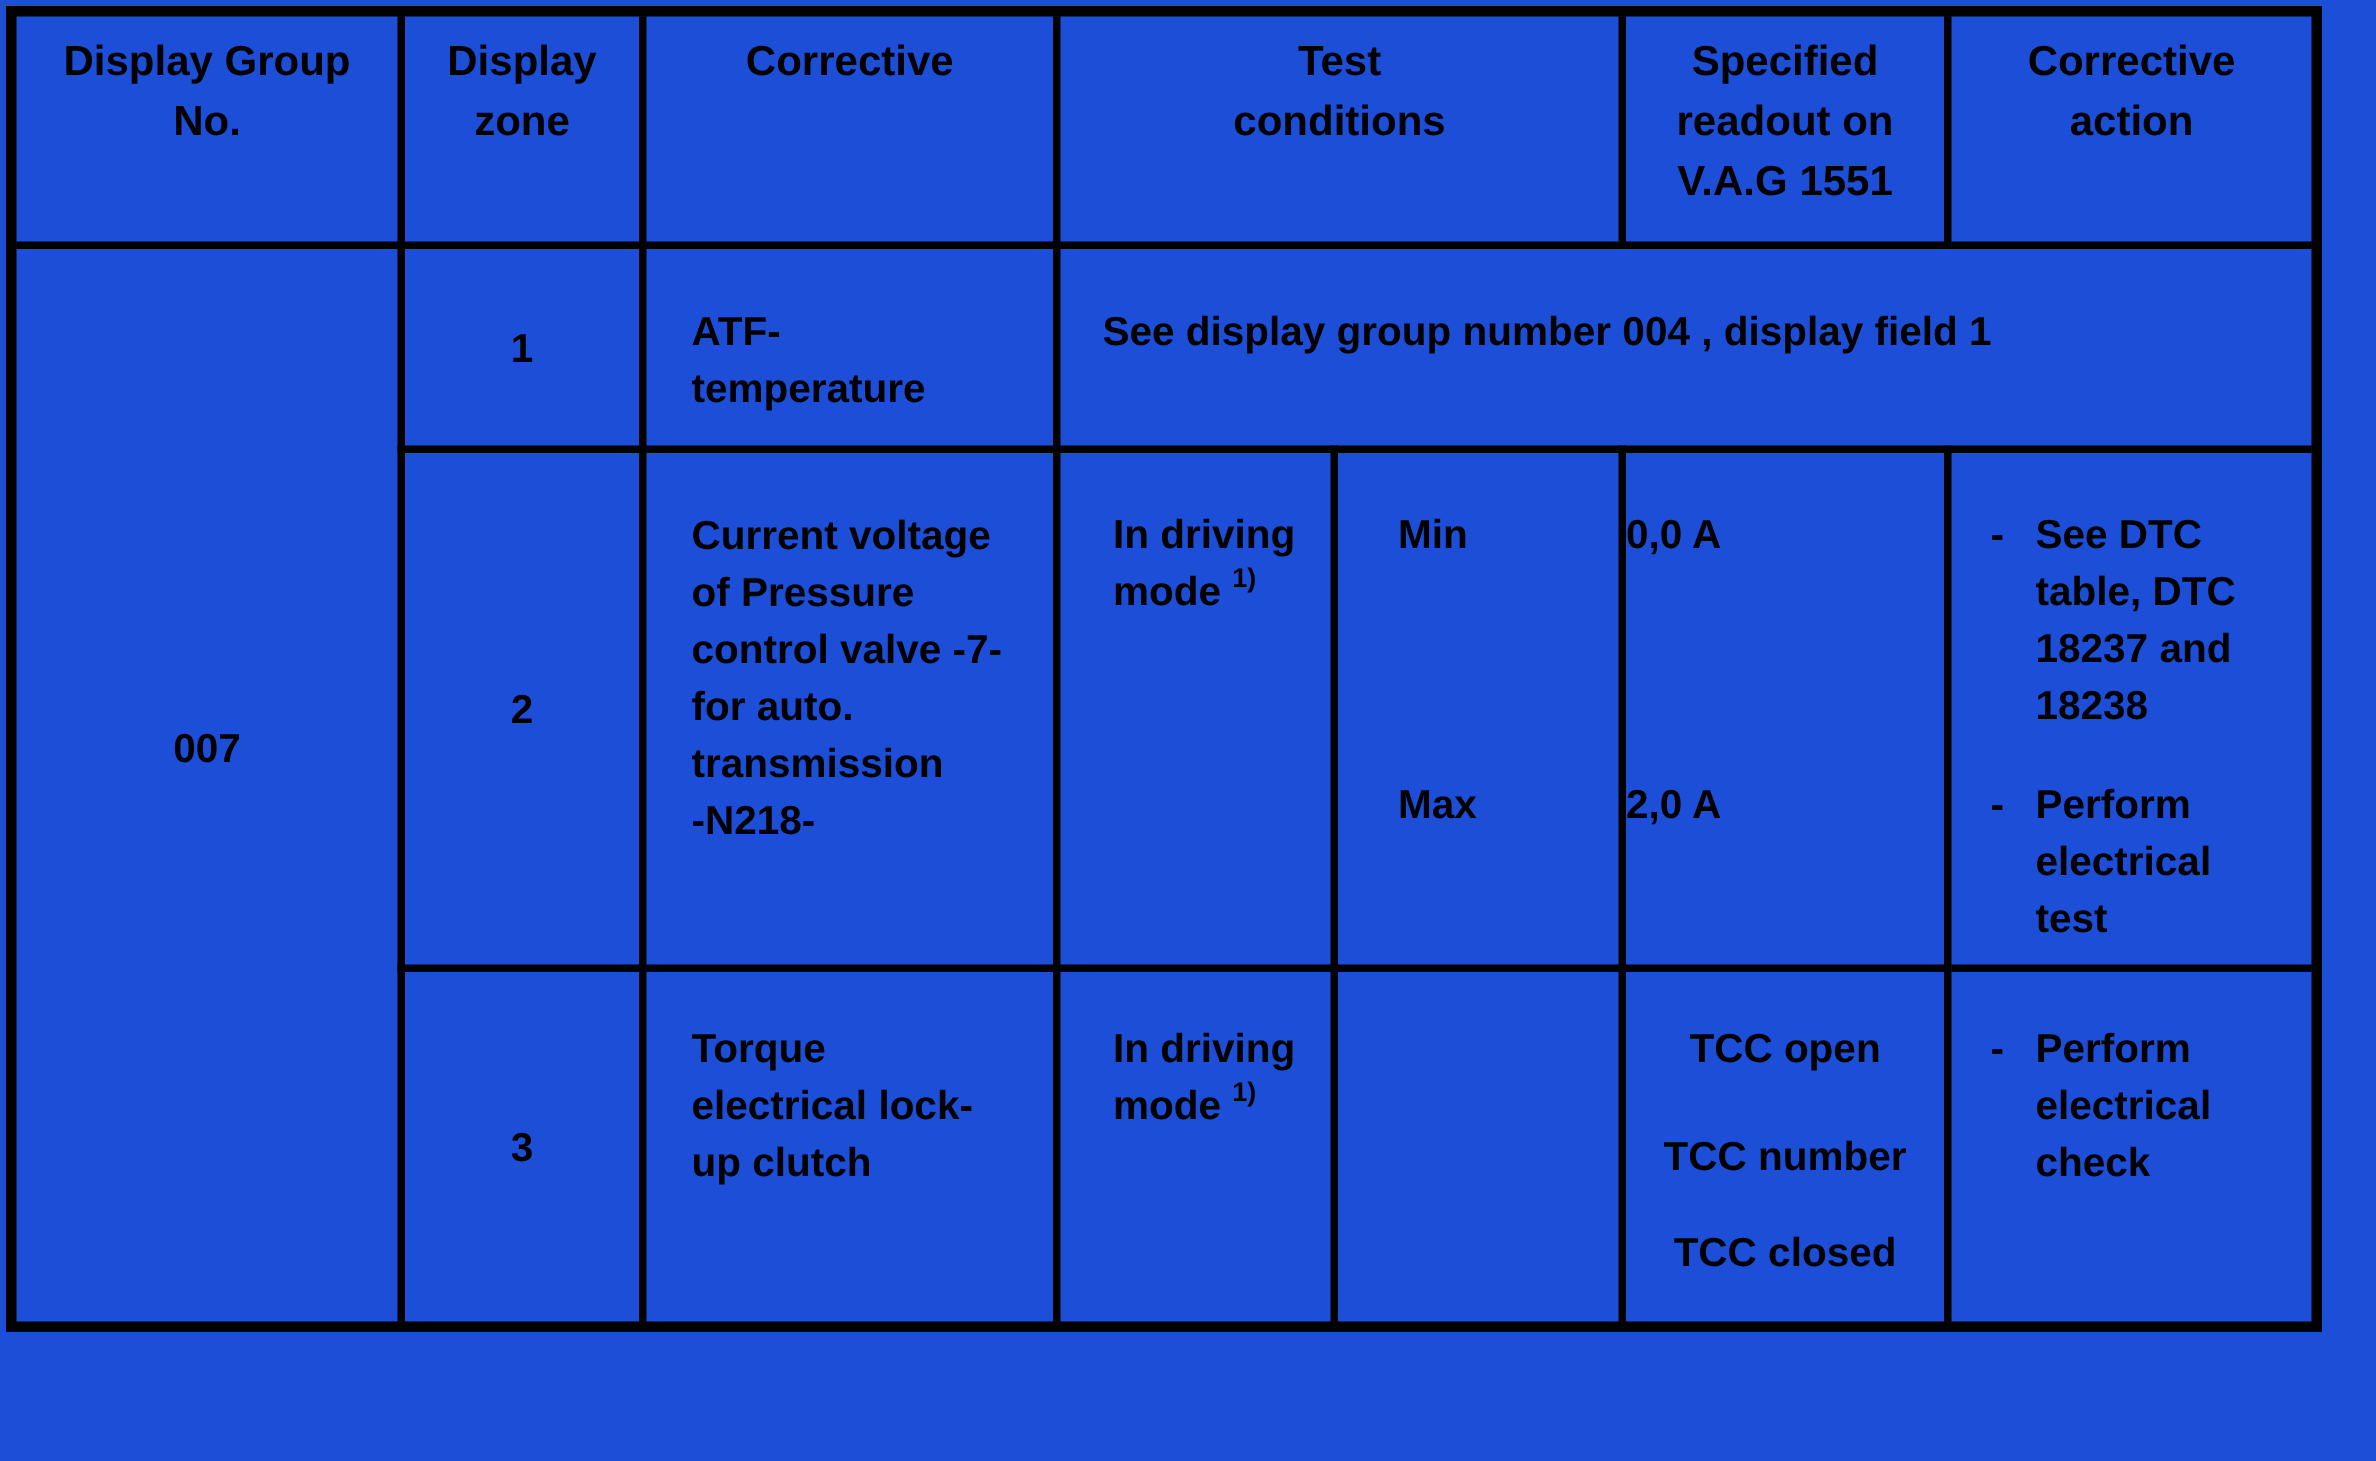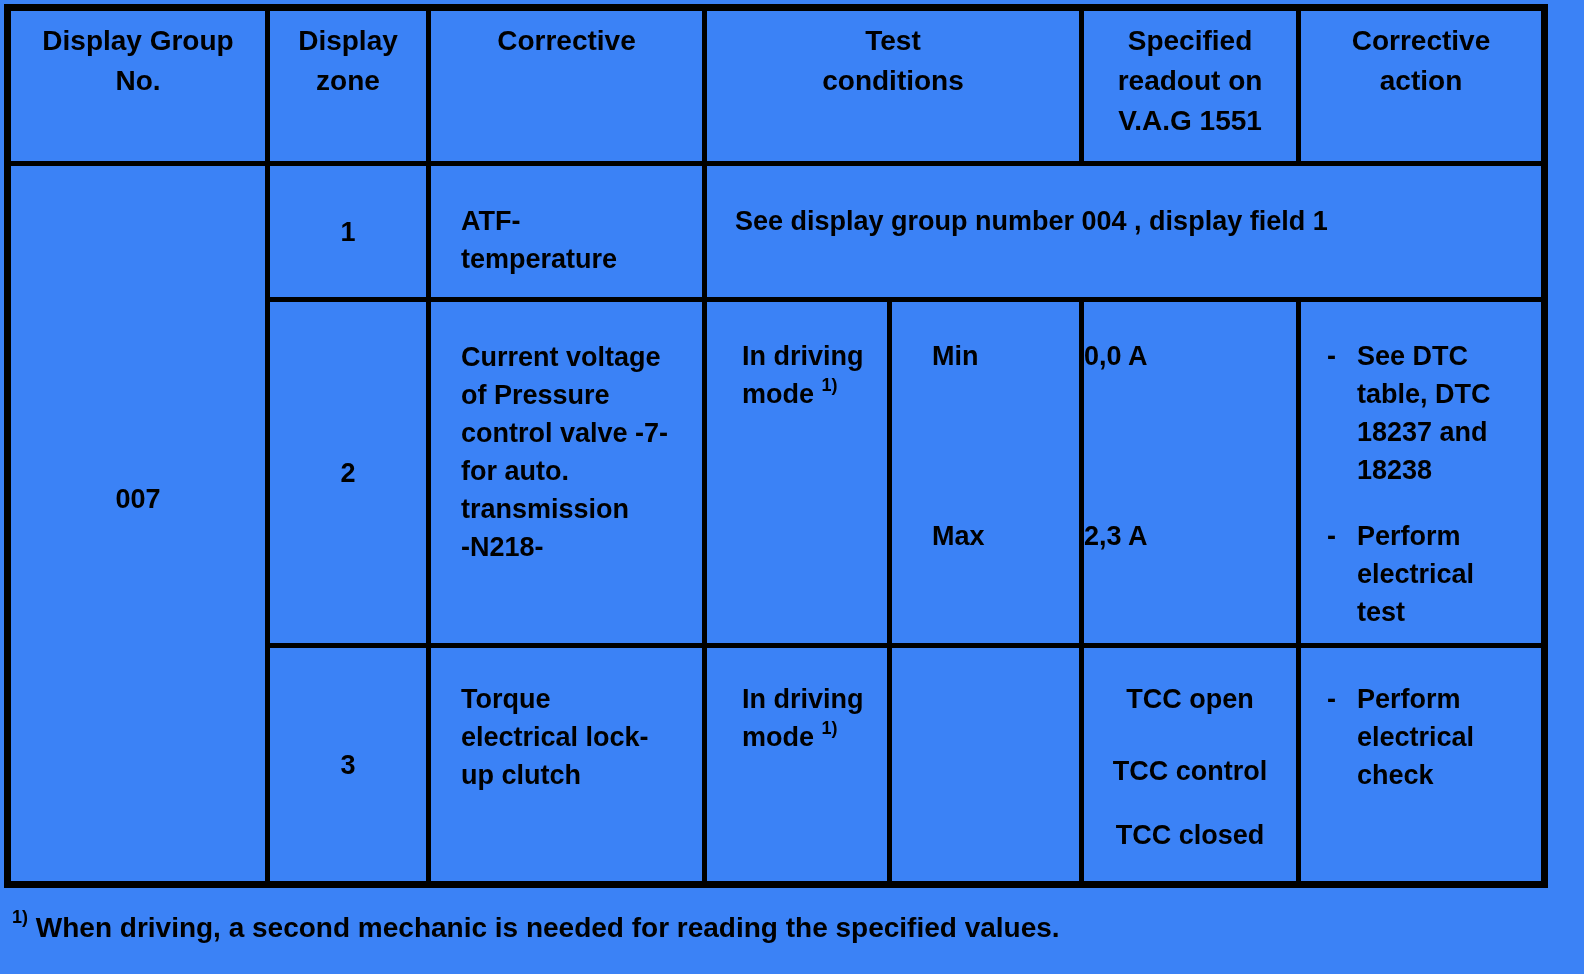--- a/index.html
+++ b/index.html
@@ -4,21 +4,21 @@
 <style>
   html, body {
     margin: 0;
     padding: 0;
     background: #ffffff;
   }
   .page {
     position: relative;
     width: 1584px;
     height: 974px;
-    background: #3b82f6;
+    background: #1d4ed8;
     font-family: "Liberation Sans", sans-serif;
     font-weight: bold;
     color: #000000;
     overflow: hidden;
   }
   table.diag {
     position: absolute;
     left: 4px;
     top: 4px;
     width: 1541px;
@@ -157,21 +157,21 @@
 transmission
 -N218-</td>
         <td class="testcond-cell"><span class="pre">In driving
 mode</span> <sup class="fnref">1)</sup></td>
         <td class="minmax-cell">
           <div>Min</div>
           <div class="max">Max</div>
         </td>
         <td class="readout-cell">
           <div>0,0 A</div>
-          <div class="second">2,3 A</div>
+          <div class="second">2,0 A</div>
         </td>
         <td class="corrective-cell">
           <div class="item">
               <span class="dash">-</span>
               <span class="text">See DTC
 table, DTC
 18237 and
 18238</span>
             </div>
           <div class="item">
@@ -186,30 +186,29 @@
       <tr style="height:239px">
         <td class="zone-cell">3</td>
         <td class="designation-cell r3top">Torque
 electrical lock-
 up clutch</td>
         <td class="testcond-cell r3top"><span class="pre">In driving
 mode</span> <sup class="fnref">1)</sup></td>
         <td></td>
         <td class="tcc-cell">
           <div>TCC open</div>
-          <div class="t2">TCC control</div>
+          <div class="t2">TCC number</div>
           <div class="t3">TCC closed</div>
         </td>
         <td class="corrective-cell r3top">
           <div class="item">
               <span class="dash">-</span>
               <span class="text">Perform
 electrical
 check</span>
             </div>
         </td>
       </tr>
     </tbody>
   </table>
 
-  <div class="footnote"><sup class="fnref">1)</sup> <span>When driving, a second mechanic is needed for reading the specified values.</span></div>
 
 </div>
 
 </body></html>

